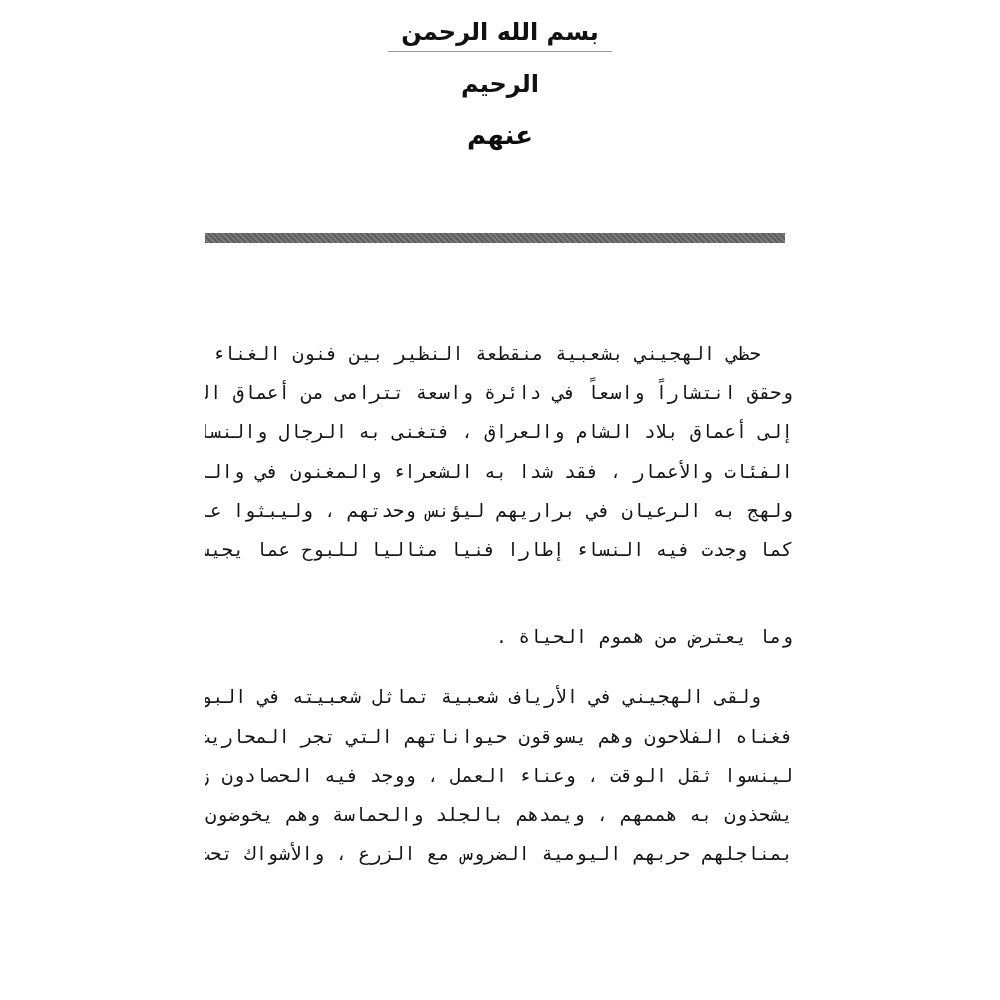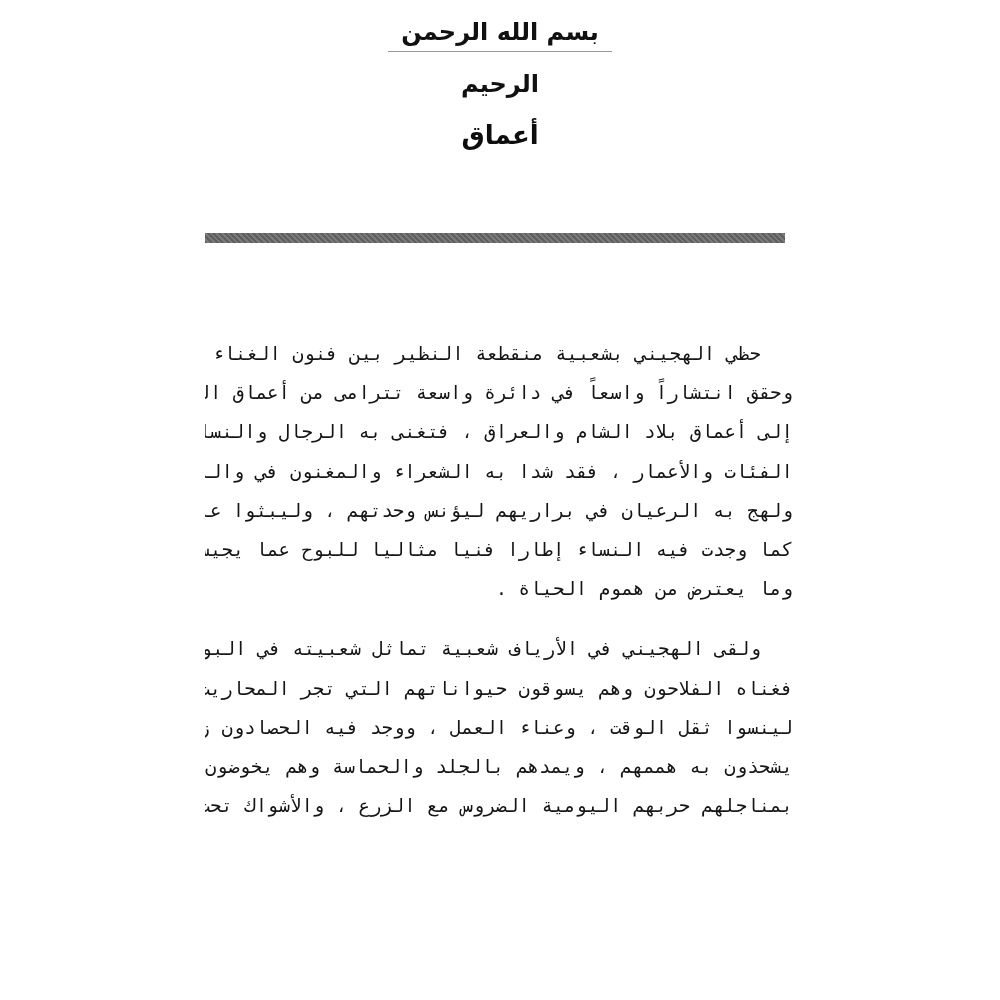--- a/index.html
+++ b/index.html
@@ -75,34 +75,35 @@
     white-space: nowrap;
     text-align: justify;
     text-align-last: justify;
     overflow: hidden;
   }
   .line.indent {
     padding-right: 32px;
   }
   .line.last {
     text-align-last: right;
+    margin-top: 48px;
   }
   .para-gap {
     height: 21px;
   }
 </style>
 </head>
 <body>
 
 <div class="basmala">
   <span>بسم الله الرحمن الرحيم</span>
   <div class="underline"></div>
 </div>
 
-<h1 class="heading">أعماق</h1>
+<h1 class="heading">عنهم</h1>
 
 <div class="rule"></div>
 
 <div class="body-text">
   <div>
     <div class="line indent">حظي الهجيني بشعبية منقطعة النظير بين فنون الغناء الشعبي ،</div>
     <div class="line">وحقق انتشاراً واسعاً في دائرة واسعة تترامى من أعماق الجزيرة العربية</div>
     <div class="line">إلى أعماق بلاد الشام والعراق ، فتغنى به الرجال والنساء من مختلف</div>
     <div class="line">الفئات والأعمار ، فقد شدا به الشعراء والمغنون في والنساء ،</div>
     <div class="line">ولهج به الرعيان في براريهم ليؤنس وحدتهم ، وليبثوا عبره مشاعرهم ،</div>

